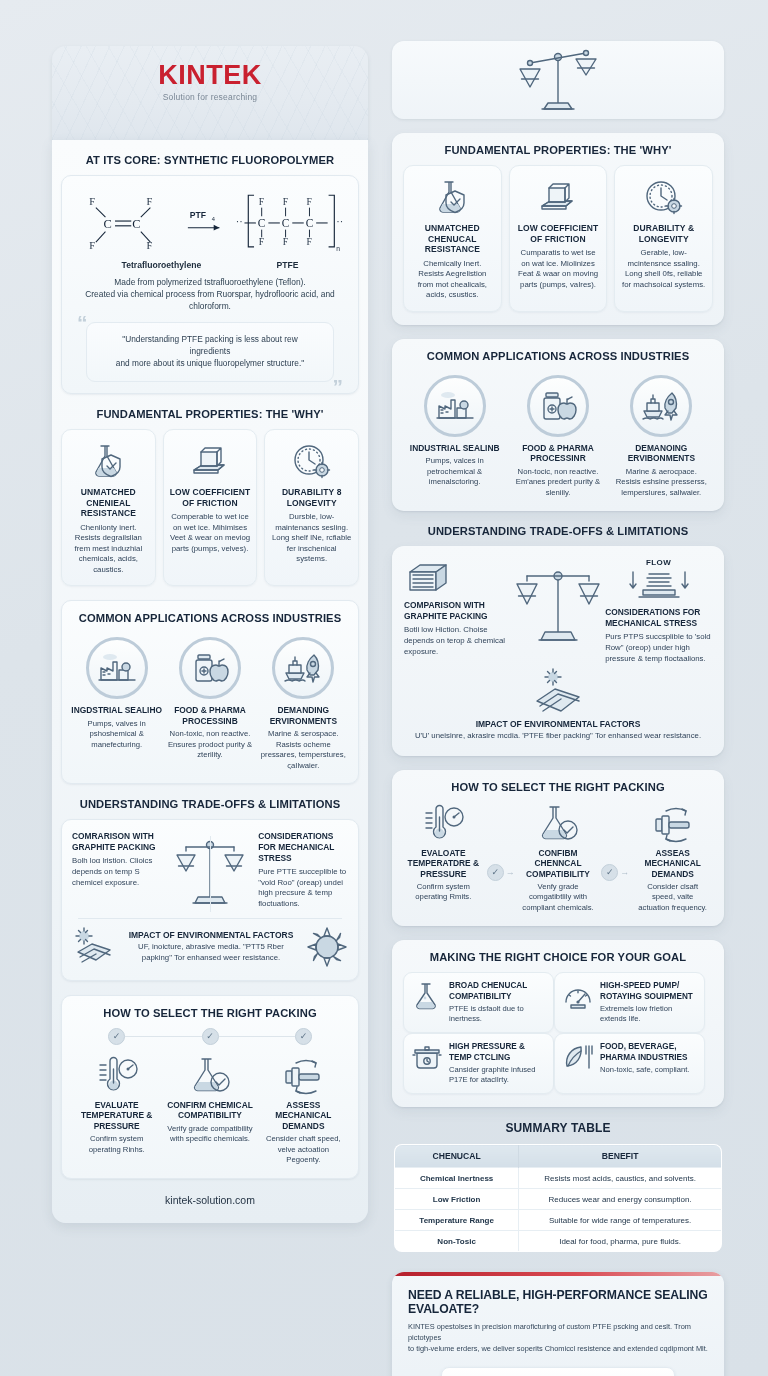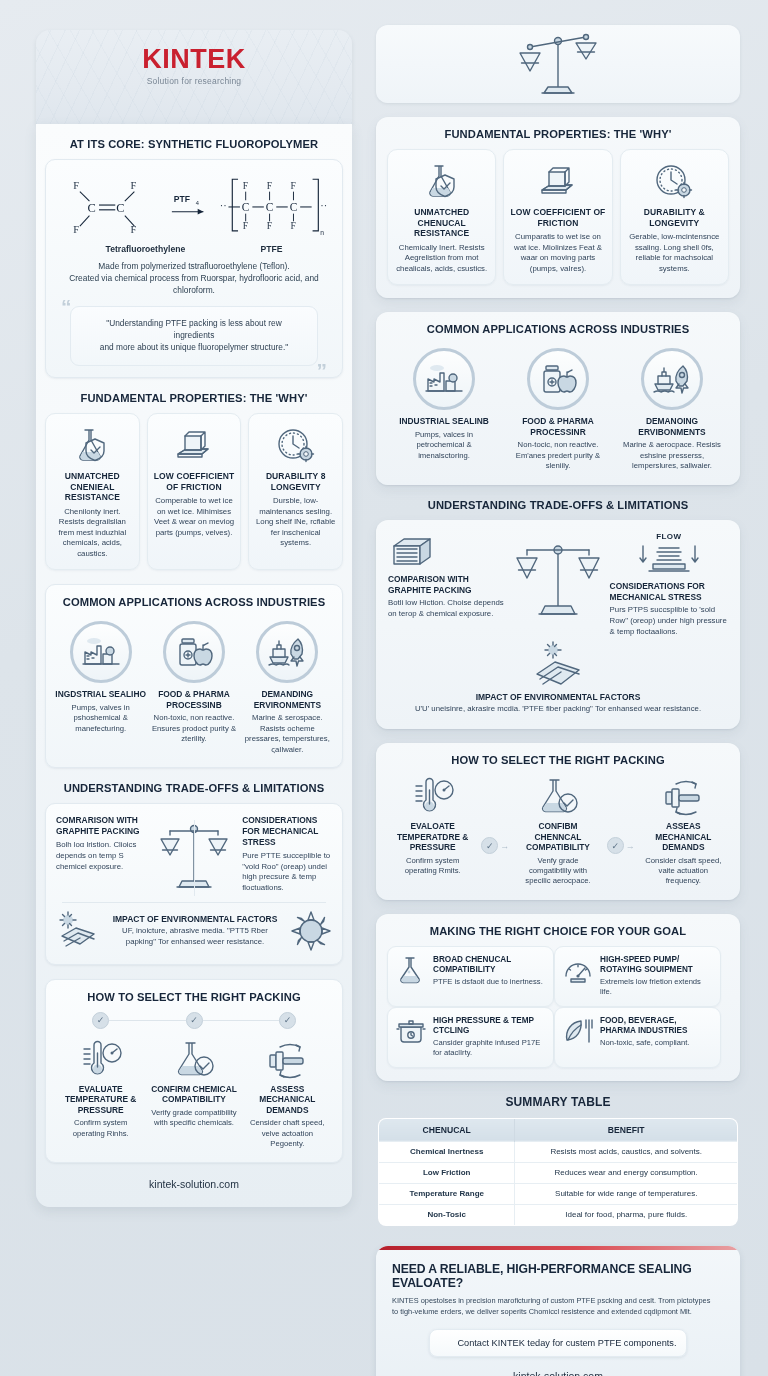--- a/index.html
+++ b/index.html
@@ -5,21 +5,21 @@
   * { box-sizing: border-box; margin: 0; padding: 0; }
 
   body {
     width: 768px; height: 1376px;
     font-family: "Liberation Sans", sans-serif;
     background: linear-gradient(160deg, #e6ebf0 0%, #dde4ea 40%, #d9e1e8 100%);
     overflow: hidden;
     position: relative;
   }
 
-  .page { display: flex; width: 768px; height: 1376px; padding: 0; }
+  .page { display: flex; width: 768px; height: 1376px; padding: 16px; }
 
   .col {
     position: relative;
   }
   .col-left { width: 352px; padding: 30px 0 0 36px; }
   .col-right { width: 416px; padding: 25px 28px 0 24px; }
 
   .hero {
     border-radius: 14px 14px 0 0;
     background:
@@ -715,21 +715,21 @@
         <div class="step-col">
           <div class="ico">
             <svg width="44" height="40" viewBox="0 0 44 40">
               <path class="st" d="M14 4 h9 M17 4 v11 L7 31 a3 3 0 0 0 3 4.5 h17 a3 3 0 0 0 3-4.5 L20 15 V4"></path>
               <path class="fl" d="M10.5 27 h16 l3.5 5 a3 3 0 0 1-3 3.5 h-17 a3 3 0 0 1-3-3.5z"></path>
               <circle class="st" cx="32" cy="27" r="9" fill="#dbe6ee"></circle>
               <path class="st" d="M28 27 l3 3 l6-6"></path>
             </svg>
           </div>
           <h4>CONFIBM CHENNCAL COMPATIBILITY</h4>
-          <p>Venfy grade comgatibtlily with specilic aerocpace.</p>
+          <p>Venfy grade comgatibtlily with compliant chemicals.</p>
         </div>
         <div style="flex:none;width:34px;display:flex;align-items:center;justify-content:center;padding-top:62px;">
           <div class="step-dot">✓</div>
           <span style="color:#aebdc9;font-size:9px;margin-left:2px;">→</span>
         </div>
         <div class="step-col">
           <div class="ico">
             <svg width="46" height="40" viewBox="0 0 46 40">
               <rect class="st fl2" x="6" y="16" width="6" height="12" rx="1"></rect>
               <rect class="st fl3" x="12" y="13" width="7" height="18" rx="1"></rect>

